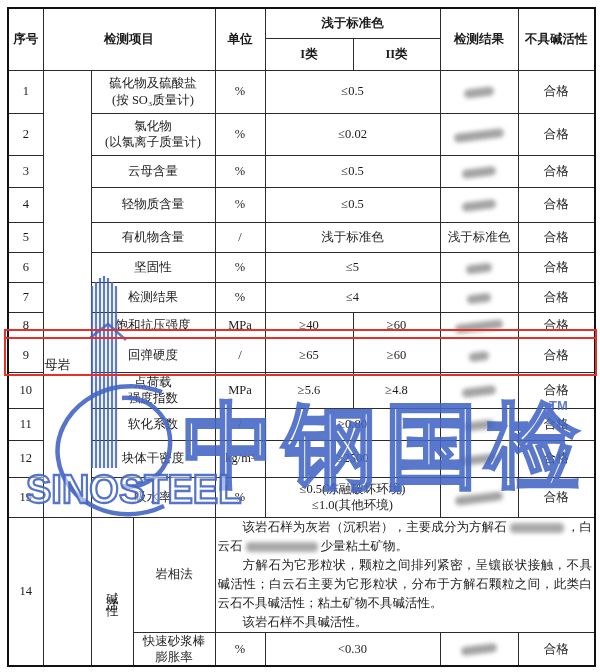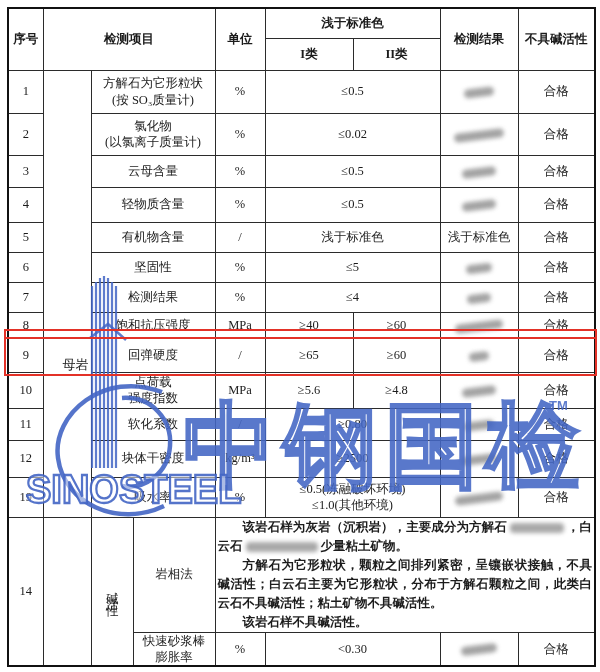--- a/index.html
+++ b/index.html
@@ -6,24 +6,24 @@
   .stage{position:relative;width:600px;height:672px;background:#fff;overflow:hidden;
          font-family:"Liberation Serif","DejaVu Serif",serif;color:#1c1c1c;}
   table.report{position:absolute;left:7px;top:7px;width:587px;table-layout:fixed;
          border-collapse:collapse;background:#fff;z-index:1;}
   table.report td{border:1px solid #2b2b2b;text-align:center;vertical-align:middle;
          padding:0 2px;font-size:12.5px;line-height:1.3;overflow:hidden;}
   table.report{border:2px solid #111;}
   td.hd{font-weight:bold;font-size:13px;}
   td.pre{white-space:pre-line;}
   td.catcell{position:relative;}
-  .muyan{position:absolute;left:19px;top:286px;font-size:13px;white-space:nowrap;}
+  .muyan{position:absolute;left:1px;top:286px;font-size:13px;white-space:nowrap;}
   td.alkali{writing-mode:vertical-rl;text-orientation:upright;letter-spacing:6px;
          font-size:13px;padding:0;}
-  td.textblock{text-align:left;vertical-align:middle;padding:4px 7px 4px 7px;font-size:12.6px;font-weight:bold;}
+  td.textblock{text-align:left;vertical-align:middle;padding:4px 7px 4px 7px;font-size:12.6px;}
   .textblock p{margin:0;text-indent:2em;line-height:19px;text-align:justify;}
   .blob{display:inline-block;background:#8d8d8d;border-radius:5px;filter:blur(2px);
          opacity:.8;vertical-align:middle;transform:rotate(-7deg);}
   .blob.r{height:9px;}
   .iblob{display:inline-block;background:#9a9a9a;border-radius:4px;filter:blur(2px);
          opacity:.85;height:10px;vertical-align:middle;margin:0 3px;transform:none;}
   
   .wm{position:absolute;inset:0;z-index:2;pointer-events:none;}
   .wm-cn{position:absolute;left:183px;top:384px;font-size:93px;font-weight:bold;
          letter-spacing:8px;white-space:nowrap;color:rgba(255,255,255,0.05);
@@ -71,21 +71,21 @@
   <tr style="height:32px">
     <td class="hd">I类</td>
     <td class="hd">II类</td>
   </tr>
 
   <tr style="height:43px">
     <td>1</td>
     <td class="catcell" rowspan="13">
       <span class="muyan">母岩</span>
     </td>
-    <td class="pre" colspan="2">方解石为它形粒状
+    <td class="pre" colspan="2">硫化物及硫酸盐
 (按 SO₃质量计)</td>
     <td>%</td>
     <td colspan="2">≤0.5</td>
     <td><span class="blob r" style="width:30px"></span></td>
     <td>合格</td>
   </tr>
 
   <tr style="height:42px">
     <td>2</td>
     <td class="pre" colspan="2">氯化物

